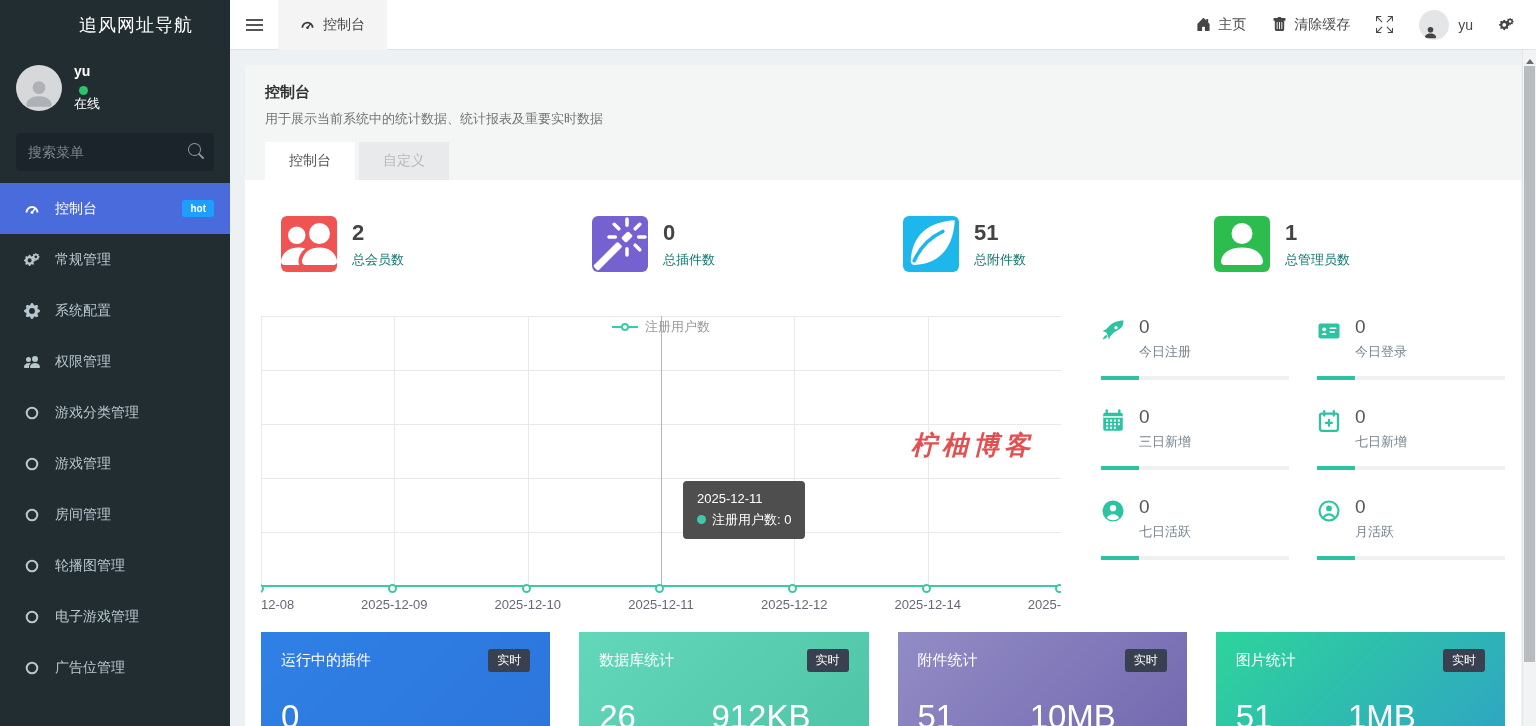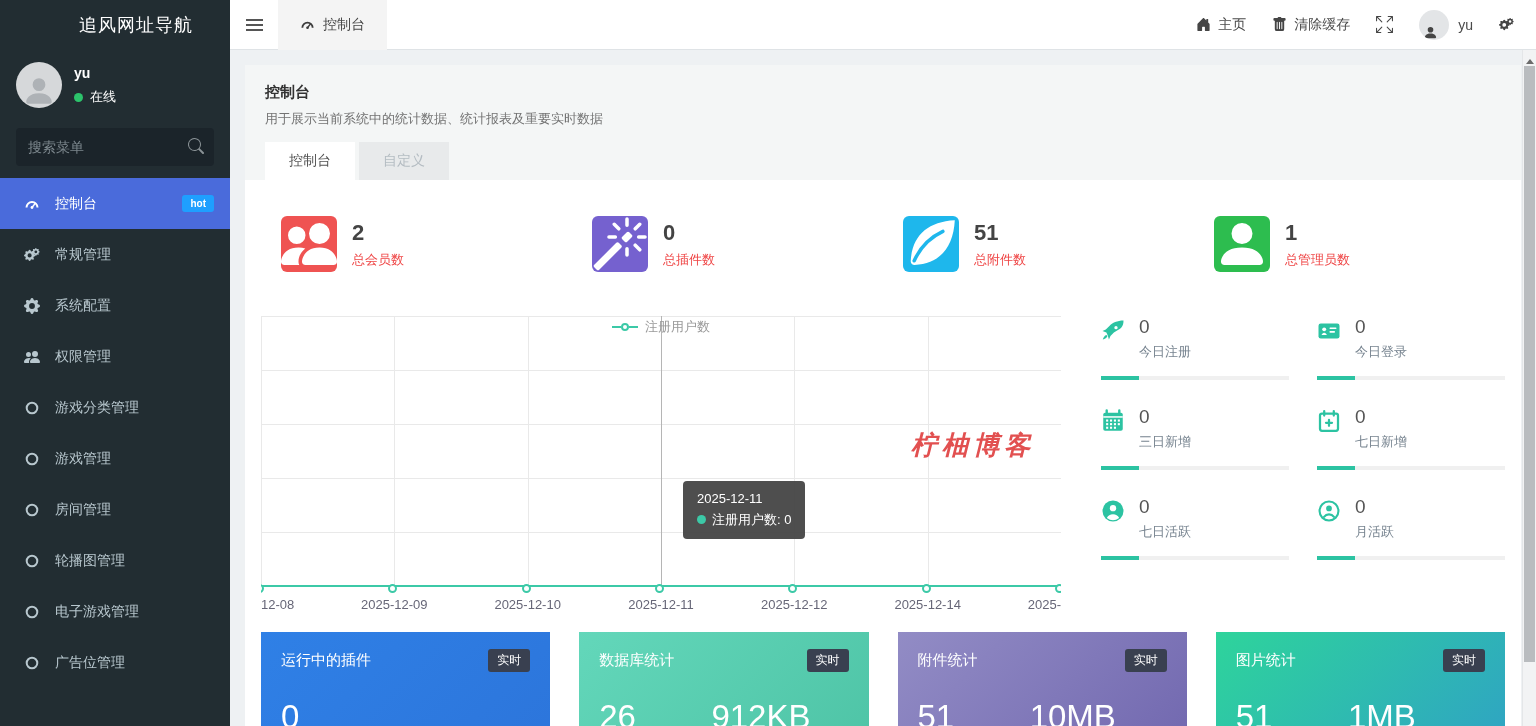--- a/index.html
+++ b/index.html
@@ -9,21 +9,21 @@
   .ic svg, .js-icon svg { width:1em; height:1em; display:block; }
 
   
   .sidebar { width:230px; height:100%; background:#222d32; flex:0 0 230px; color:#b8c7ce; }
   .brand { height:50px; line-height:50px; text-align:center; color:#fff; font-size:18px; font-weight:500; letter-spacing:1px;padding-left:42px; }
   .user-panel { display:flex; align-items:center; padding:12px 16px 10px; }
   .avatar { width:46px; height:46px; border-radius:50%; background:#d6d8da; color:#aeb2b6; display:flex; align-items:flex-end; justify-content:center; overflow:hidden; font-size:34px; }
   .avatar .js-icon svg { width:1em; height:1em; }
   .user-meta { margin-left:12px; }
   .user-name { color:#fff; font-size:14px; font-weight:bold; }
-  .user-status { display:flex; align-items:center; margin-top:6px; font-size:13px; color:#fff; }
+  .user-status { display:flex; align-items:center; margin-top:6px; font-size:13px; color:#fff;flex-direction:column; }
   .status-dot { width:9px; height:9px; border-radius:50%; background:#2cc36b; margin-right:7px; }
   .search-wrap { position:relative; margin:10px 16px 12px; }
   .search-wrap input { width:100%; height:38px; background:#1b242a; border:0; border-radius:4px; padding:0 34px 0 12px; color:#f9a8d4; font-size:14px; outline:none; }
   .search-wrap input::placeholder { color:#7c878d; }
   .search-btn { position:absolute; right:10px; top:10px; font-size:16px; color:#8a9296; }
   .menu-item { height:51px; display:flex; align-items:center; padding:0 16px 0 24px; font-size:14px; cursor:pointer; color:#b8c7ce; }
   .menu-item .ic { font-size:16px; width:22px; margin-right:9px; display:flex; }
   .menu-item.active { background:#4a6bdb; color:#fff; }
   .mi-label { flex:1; }
   .hot-badge { background:#1e9fff; color:#fff; font-size:10px; font-weight:bold; padding:3px 8px; border-radius:3px; }
@@ -51,21 +51,21 @@
   .tab { height:38px; display:flex; align-items:center; padding:0 24px; font-size:14px; cursor:pointer; }
   .tab.active { background:#fff; color:#555; }
   .tab.inactive { background:#e8eaeb; color:#b4bcc2; margin-left:4px; }
   .panel-body { background:#fff; padding:36px 16px 0; }
 
   
   .summary-row { display:flex; }
   .summary-card { flex:1; display:flex; align-items:center; padding-left:20px; cursor:pointer; }
   .sc-icon { width:56px; height:56px; border-radius:6px; color:#fff; font-size:28px; display:flex; align-items:center; justify-content:center; margin-right:15px; }
   .sc-value { font-size:22px; font-weight:bold; color:#444; line-height:1.25; }
-  .sc-label { font-size:13px; color:#ef4444; margin-top:4px; }
+  .sc-label { font-size:13px; color:#0f766e; margin-top:4px; }
 
   
   .mid-row { display:flex; margin-top:44px;justify-content:flex-end; }
   .chart-wrap { width:800px; height:296px; position:relative; overflow:hidden; flex:0 0 800px; }
   .plot { position:absolute; left:0; right:0; top:0; bottom:26px; }
   .vline { position:absolute; top:0; bottom:0; width:1px; background:#e9e9e9; }
   .hline { position:absolute; left:0; right:0; height:1px; background:#e9e9e9; }
   .axis-pointer { position:absolute; top:0; bottom:0; width:1px; background:#b5b5b5; }
   .series-line { position:absolute; left:0; right:0; bottom:-1px; height:2px; background:#3cc9a7; z-index:2; }
   .marker { position:absolute; bottom:-7px; width:9px; height:9px; border:2px solid #3cc9a7; background:#fff; border-radius:50%; margin-left:-6px; z-index:3; }

